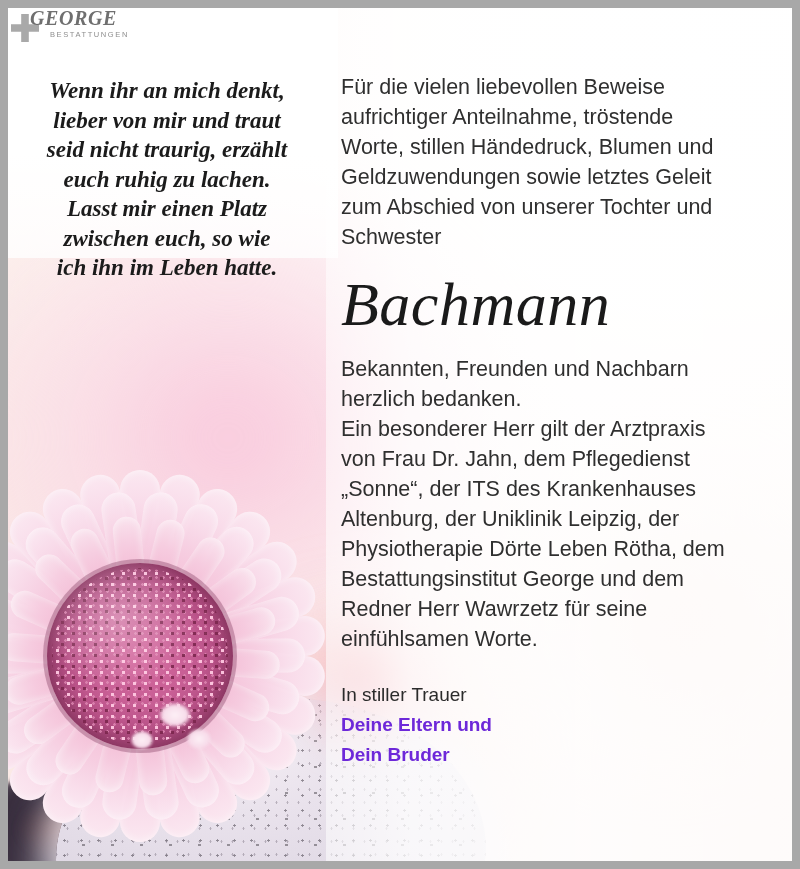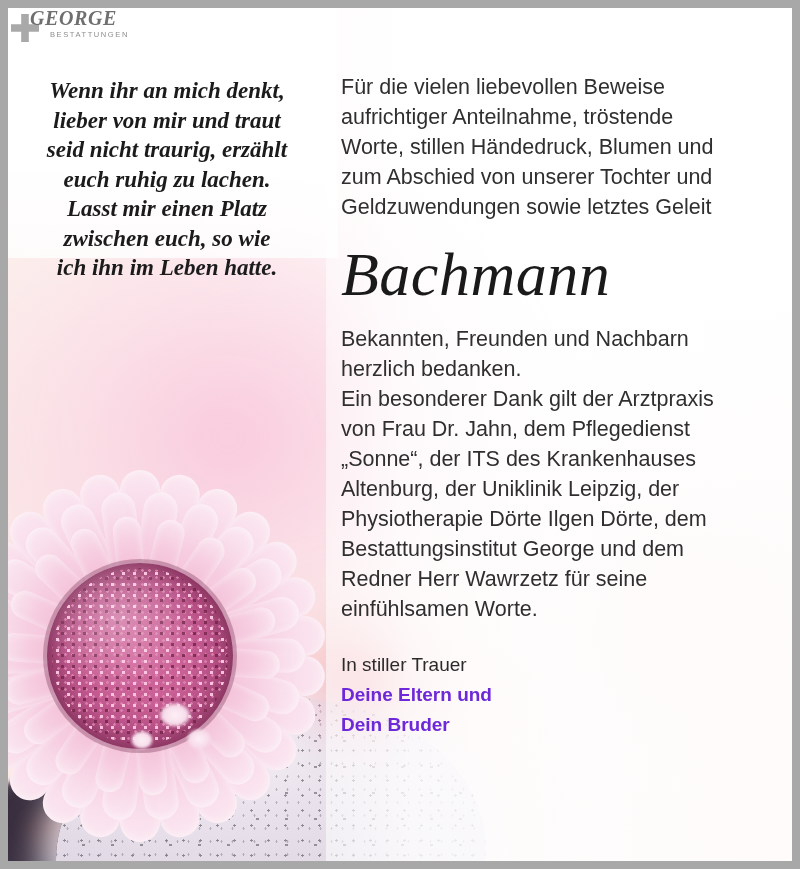--- a/index.html
+++ b/index.html
@@ -437,36 +437,37 @@
       <div>zwischen euch, so wie</div>
       <div>ich ihn im Leben hatte.</div>
     </div>
 
     <div class="column">
 
       <div class="para">
         <div>Für die vielen liebevollen Beweise</div>
         <div>aufrichtiger Anteilnahme, tröstende</div>
         <div>Worte, stillen Händedruck, Blumen und</div>
+        <div>Geldzuwendungen sowie letztes Geleit</div>
         <div>zum Abschied von unserer Tochter und</div>
-        <div>Geldzuwendungen sowie letztes Geleit</div>
+        <div>Schwester</div>
       </div>
 
       <div class="name-block">
         <div>Bachmann</div>
       </div>
 
       <div class="para para-thanks">
         <div>Bekannten, Freunden und Nachbarn</div>
         <div>herzlich bedanken.</div>
-        <div>Ein besonderer Dank gilt der Arztpraxis</div>
+        <div>Ein besonderer Herr gilt der Arztpraxis</div>
         <div>von Frau Dr. Jahn, dem Pflegedienst</div>
         <div>„Sonne“, der ITS des Krankenhauses</div>
         <div>Altenburg, der Uniklinik Leipzig, der</div>
-        <div>Physiotherapie Dörte Ilgen Dörte, dem</div>
+        <div>Physiotherapie Dörte Leben Rötha, dem</div>
         <div>Bestattungsinstitut George und dem</div>
         <div>Redner Herr Wawrzetz für seine</div>
         <div>einfühlsamen Worte.</div>
       </div>
 
       <div class="closing">
         <div>In stiller Trauer</div>
         <div class="bold">Deine Eltern und</div>
         <div class="bold">Dein Bruder</div>
       </div>

